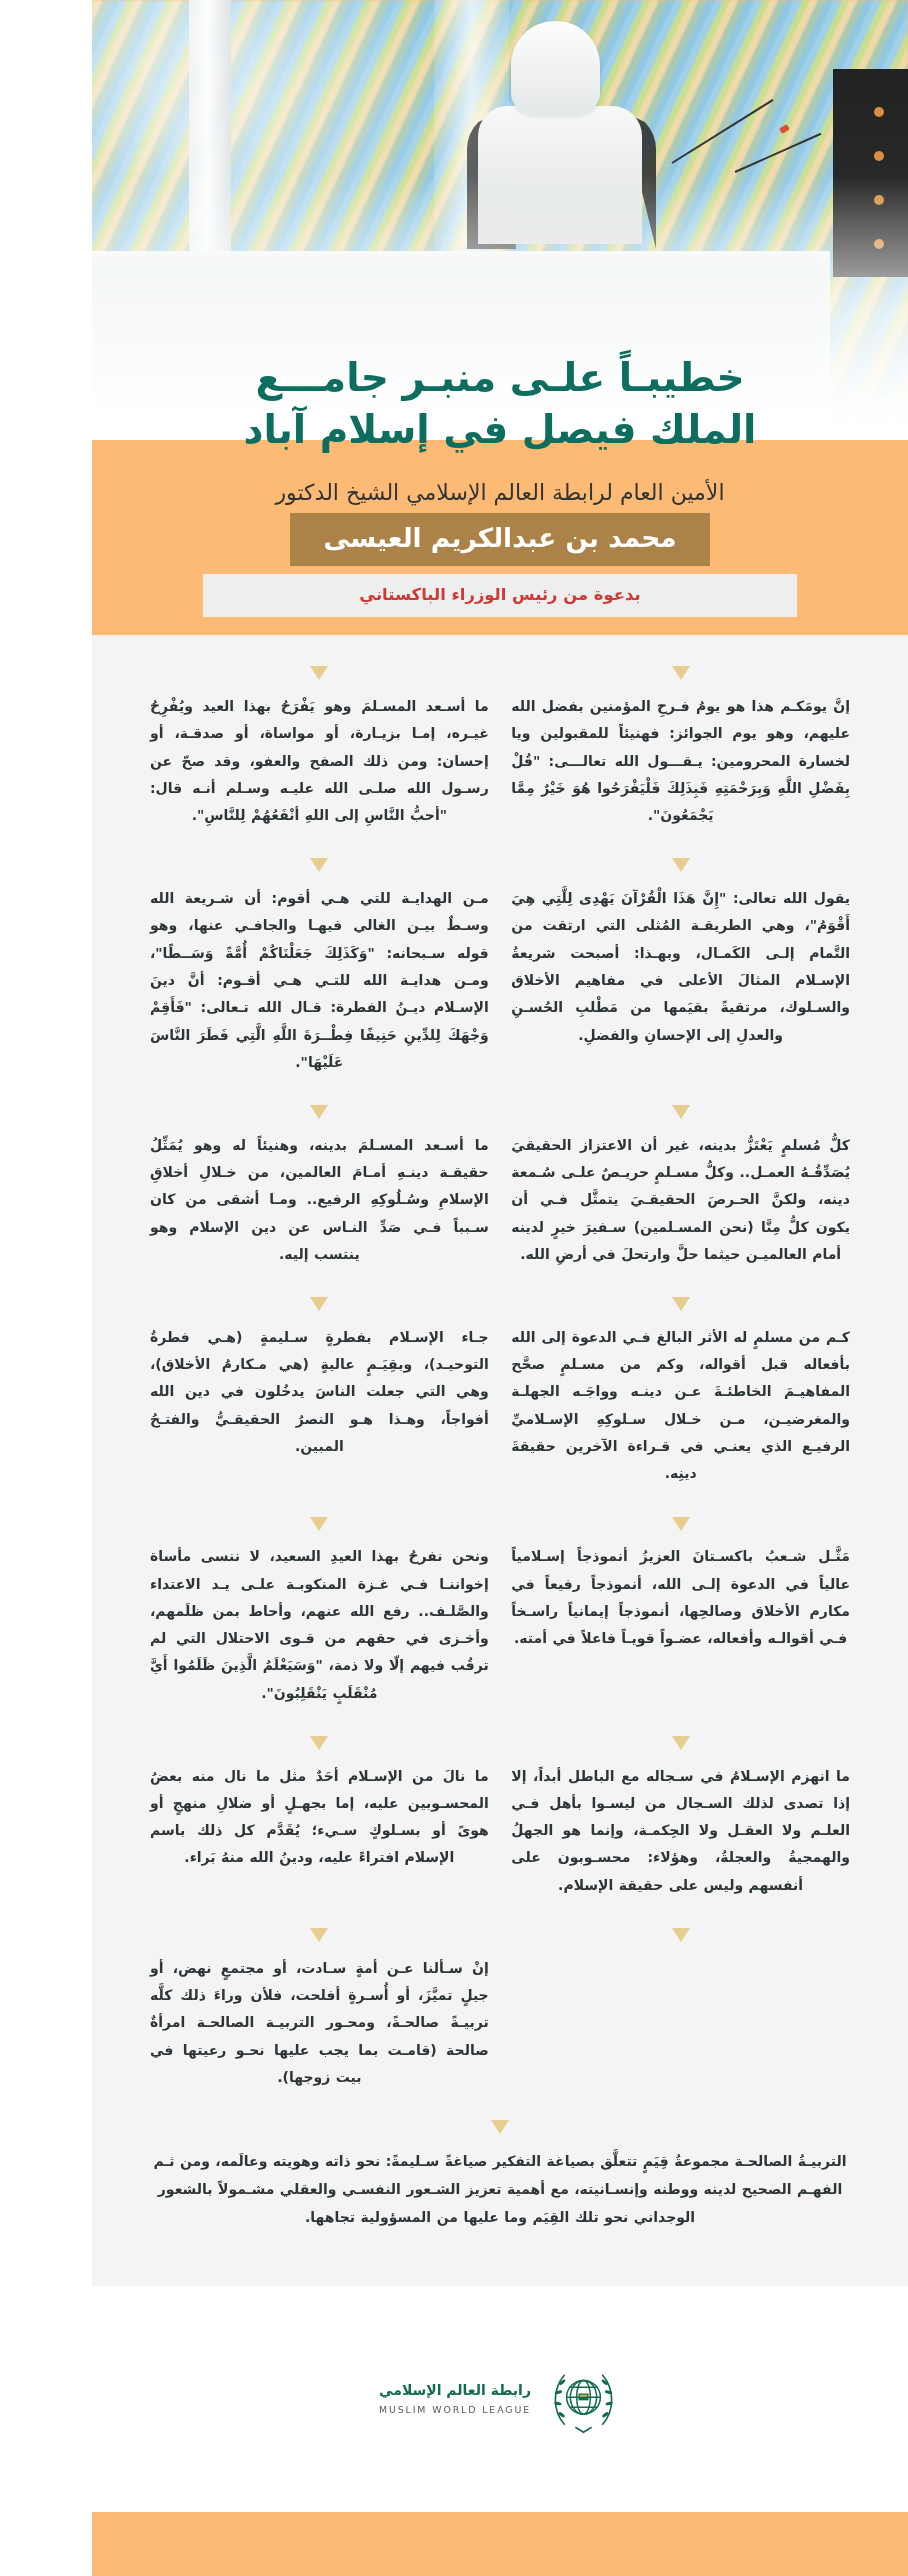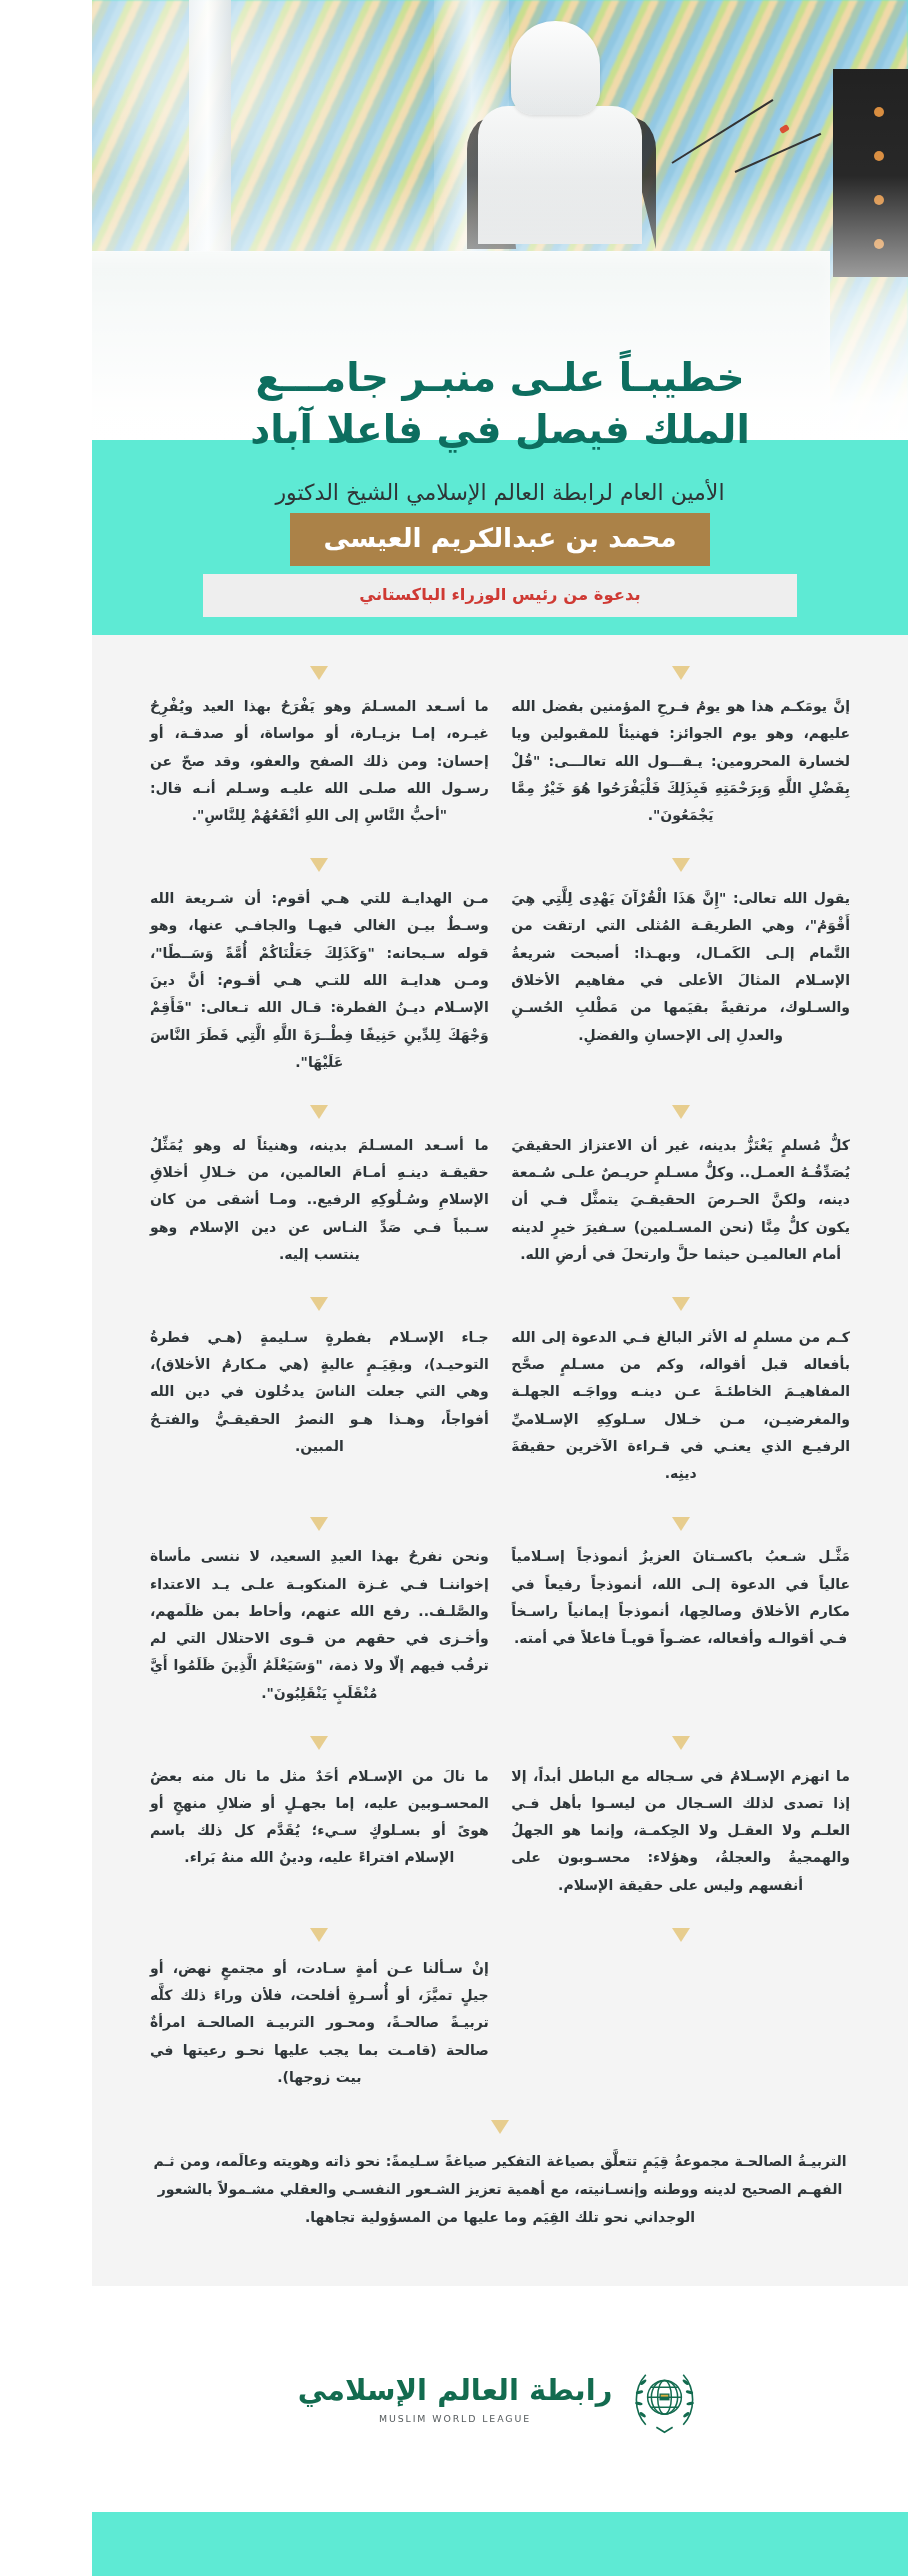--- a/index.html
+++ b/index.html
@@ -9,21 +9,21 @@
     width: 908px;
     background: #ffffff;
     font-family: "DejaVu Sans", "Liberation Sans", sans-serif;
   }
 
   .poster {
     position: relative;
     width: 816px;
     height: 2576px;
     overflow: hidden;
-    background: #5eead4;
+    background: #fdba74;
   }
 
   
   .hero {
     position: relative;
     width: 908px;
     height: 440px;
     overflow: hidden;
   }
   .hero-photo {
@@ -205,21 +205,21 @@
     background: #ffffff;
     height: 226px;
     display: flex;
     align-items: center;
     justify-content: center;
     gap: 16.4px;
   }
   .logo-wrap { display: flex; align-items: center; gap: 15px; direction: rtl; }
   .logo-mark { width: 75px; height: 75px; }
   .logo-text-ar {
-    color: #136b4f; font-size: 29px; font-weight: bold; direction: rtl;
+    color: #136b4f; font-size: 14px; font-weight: bold; direction: rtl;
     letter-spacing: 0;
   }
   .logo-text-en {
     color: #555b5d; font-size: 9.4px; letter-spacing: 1.9px; margin-top: 5.7px;
     direction: ltr; text-align: center;
   }
   .logo-col { display: flex; flex-direction: column; align-items: center; }
 </style>
 </head>
 <body>
@@ -246,21 +246,21 @@
     </div>
     <div class="mic-stem"></div>
     <div class="mic-stem2"></div>
     <div class="mic-tip"></div>
     <div class="hero-fade"></div>
   </div>
 
   <div class="header">
     <h1 class="title">
       <span class="ln">خطيبـاً علـى منبـر جامـــع</span>
-      <span class="ln">الملك فيصل في فاعلا آباد</span>
+      <span class="ln">الملك فيصل في إسلام آباد</span>
     </h1>
     <p class="subtitle">الأمين العام لرابطة العالم الإسلامي الشيخ الدكتور</p>
     <div class="name-band">محمد بن عبدالكريم العيسى</div>
     <div class="invite-band">بدعوة من رئيس الوزراء الباكستاني</div>
   </div>
 
   <div class="content">
     <div class="grid">
 
       <div class="card">

